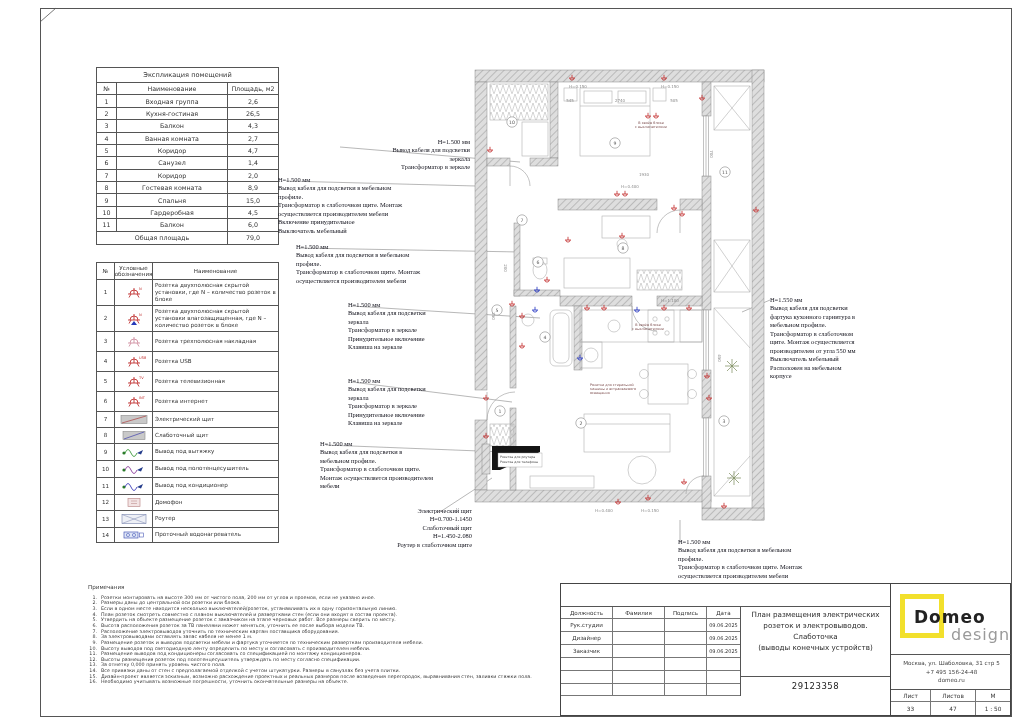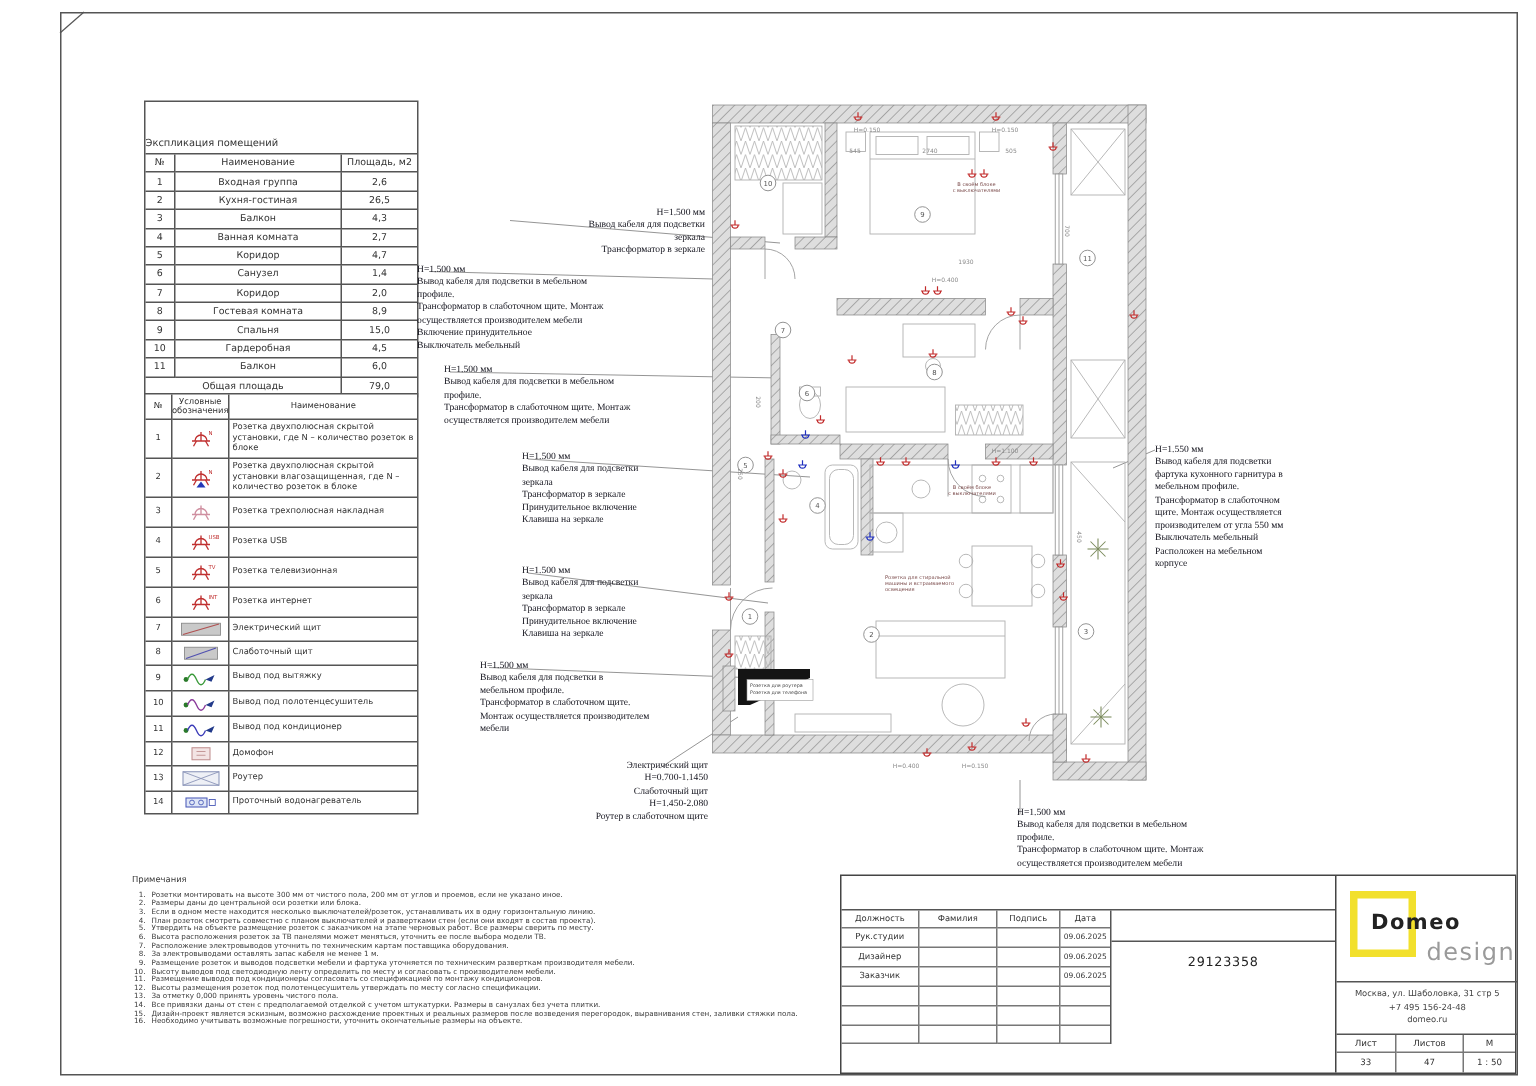--- a/index.html
+++ b/index.html
@@ -2,21 +2,21 @@
 <html><head>
 <meta charset="utf-8">
 <style>
   html,body{margin:0;padding:0;background:#fff;}
   .page{position:relative;width:1024px;height:724px;background:#fff;overflow:hidden;
         font-family:"DejaVu Sans",sans-serif;color:#333;}
   .frame{position:absolute;left:40px;top:8px;width:970px;height:707px;border:1px solid #555;}
   
   .exp{position:absolute;left:96px;top:67px;width:181px;font-size:6.3px;color:#333;
        border:1px solid #555;background:#fff;}
-  .exp-title{text-align:left;border-bottom:0.8px solid #555;padding:3px 0;font-size:6.6px;margin-top:20px;}
+  .exp-title{text-align:center;border-bottom:0.8px solid #555;padding:3px 0;font-size:6.6px;}
   .exp-head,.exp-row{display:grid;grid-template-columns:20px 111px 50px;}
   .exp-head>div,.exp-row>div{border-right:0.8px solid #555;border-bottom:0.8px solid #555;
        text-align:center;padding:2.2px 1px;min-height:7px;}
   .exp-head>div:last-child,.exp-row>div:last-child{border-right:none;}
   .exp-total{display:grid;grid-template-columns:131px 50px;}
   .exp-total>div{border-right:0.8px solid #555;text-align:center;padding:2.5px 1px;}
   .exp-total>div:last-child{border-right:none;}
   
   .leg{position:absolute;left:96px;top:262px;width:181px;font-size:5.6px;color:#333;
        border:1px solid #555;background:#fff;}
@@ -51,21 +51,21 @@
   .tb-sig>div:nth-child(4n){border-right:none;}
   .tb-sig .date{font-size:5px;}
   .tb-info{width:149px;display:flex;flex-direction:column;}
   .tb-sheet-title{flex:1;display:flex;align-items:center;justify-content:center;text-align:center;
       font-size:7.2px;line-height:1.55;white-space:pre-line;color:#2a2a2a;padding:2px;}
   .tb-num{height:28px;border-top:0.8px solid #555;display:flex;align-items:center;justify-content:center;
       font-size:8.5px;letter-spacing:0.5px;color:#222;margin-top:20px;}
   .tb-right{position:absolute;left:330px;top:0;width:121px;height:100%;}
   .tb-logo{position:relative;height:71px;border-bottom:0.8px solid #555;}
   .logo-square{position:absolute;left:9px;top:10px;width:44px;height:44px;border:5px solid #f2e02c;}
-  .logo-text{position:absolute;left:23px;top:23px;font-size:14px;font-weight:bold;color:#222;
+  .logo-text{position:absolute;left:23px;top:23px;font-size:17px;font-weight:bold;color:#222;
       letter-spacing:1px;font-family:"DejaVu Sans",sans-serif;}
   .logo-sub{position:absolute;left:60px;top:41px;font-size:16px;color:#9a9a9a;letter-spacing:1px;}
   .tb-addr{height:35px;border-bottom:0.8px solid #555;display:flex;flex-direction:column;
       align-items:center;justify-content:center;font-size:5.6px;line-height:1.5;color:#444;text-align:center;}
   .tb-sheettable{height:25px;display:grid;grid-template-columns:40px 45px 34px;grid-template-rows:12px 13px;
       font-size:5.8px;}
   .tb-sheettable>div{border-right:0.7px solid #777;border-bottom:0.7px solid #777;display:flex;
       align-items:center;justify-content:center;}
   .tb-sheettable>div:nth-child(3n){border-right:none;}
   .tb-sheettable>div:nth-child(n+4){border-bottom:none;}
@@ -826,20 +826,24 @@
           <div></div>
             <div></div>
           <div></div>
             <div></div>
           <div></div>
             <div></div>
           <div></div>
             <div></div>
         </div>
         <div class="tb-info">
+          <div class="tb-sheet-title">План размещения электрических
+розеток и электровыводов.
+Слаботочка
+(выводы конечных устройств)</div>
           <div class="tb-num">29123358</div>
         </div>
       </div>
     </div>
     <div class="tb-right">
       <div class="tb-logo">
         <div class="logo-square"></div>
         <div class="logo-text">Domeo</div>
         <div class="logo-sub">design</div>
       </div>

